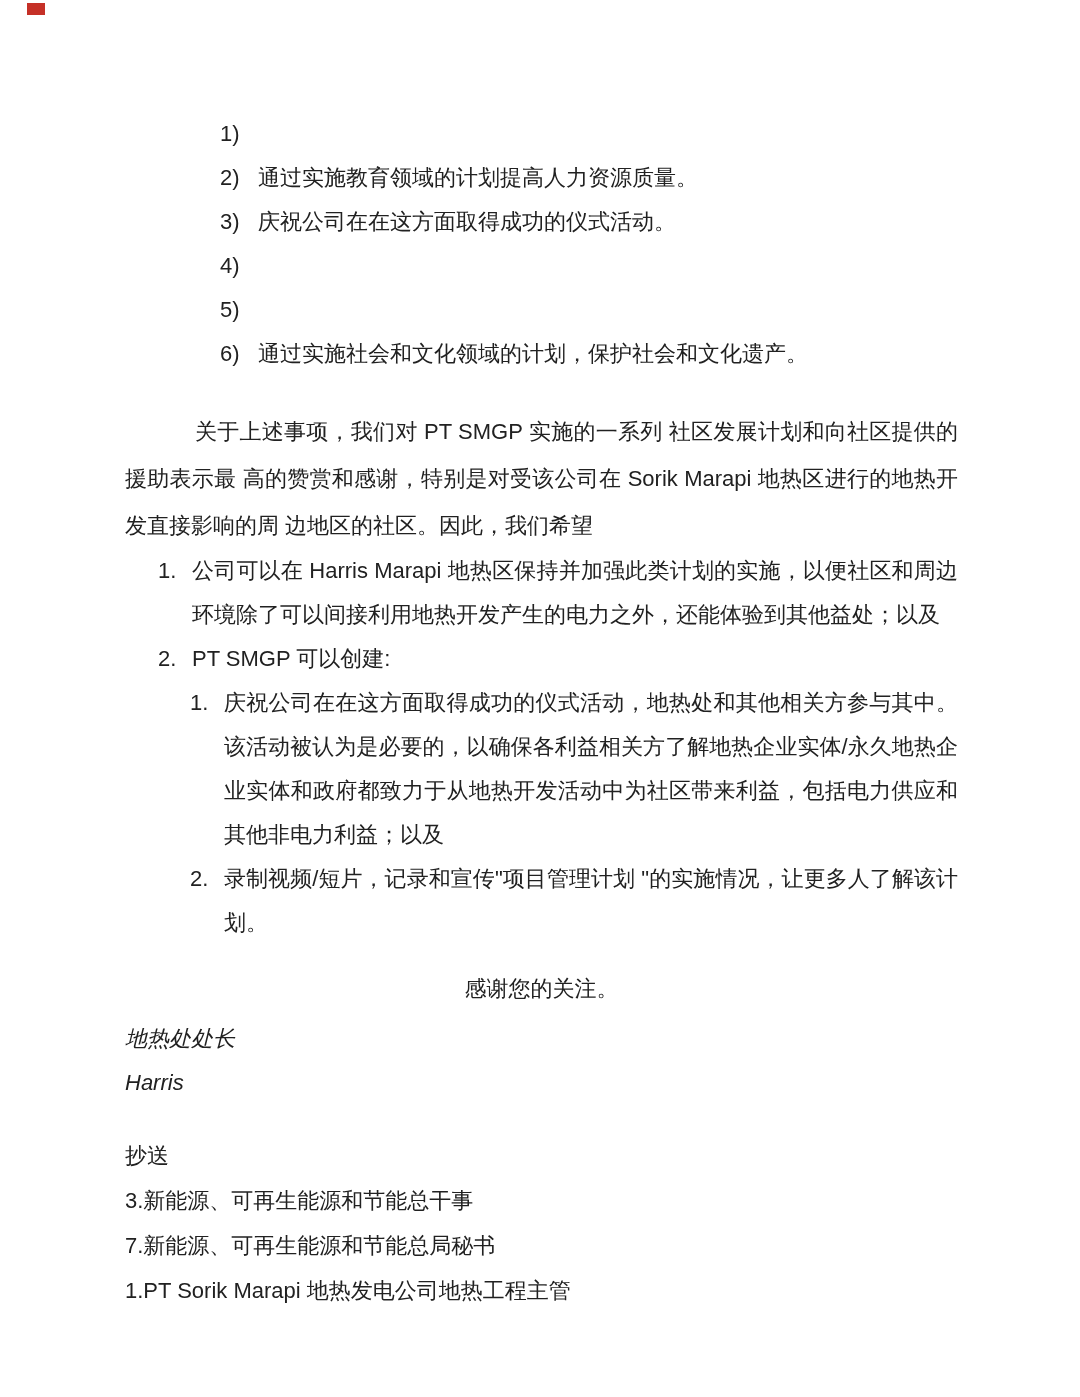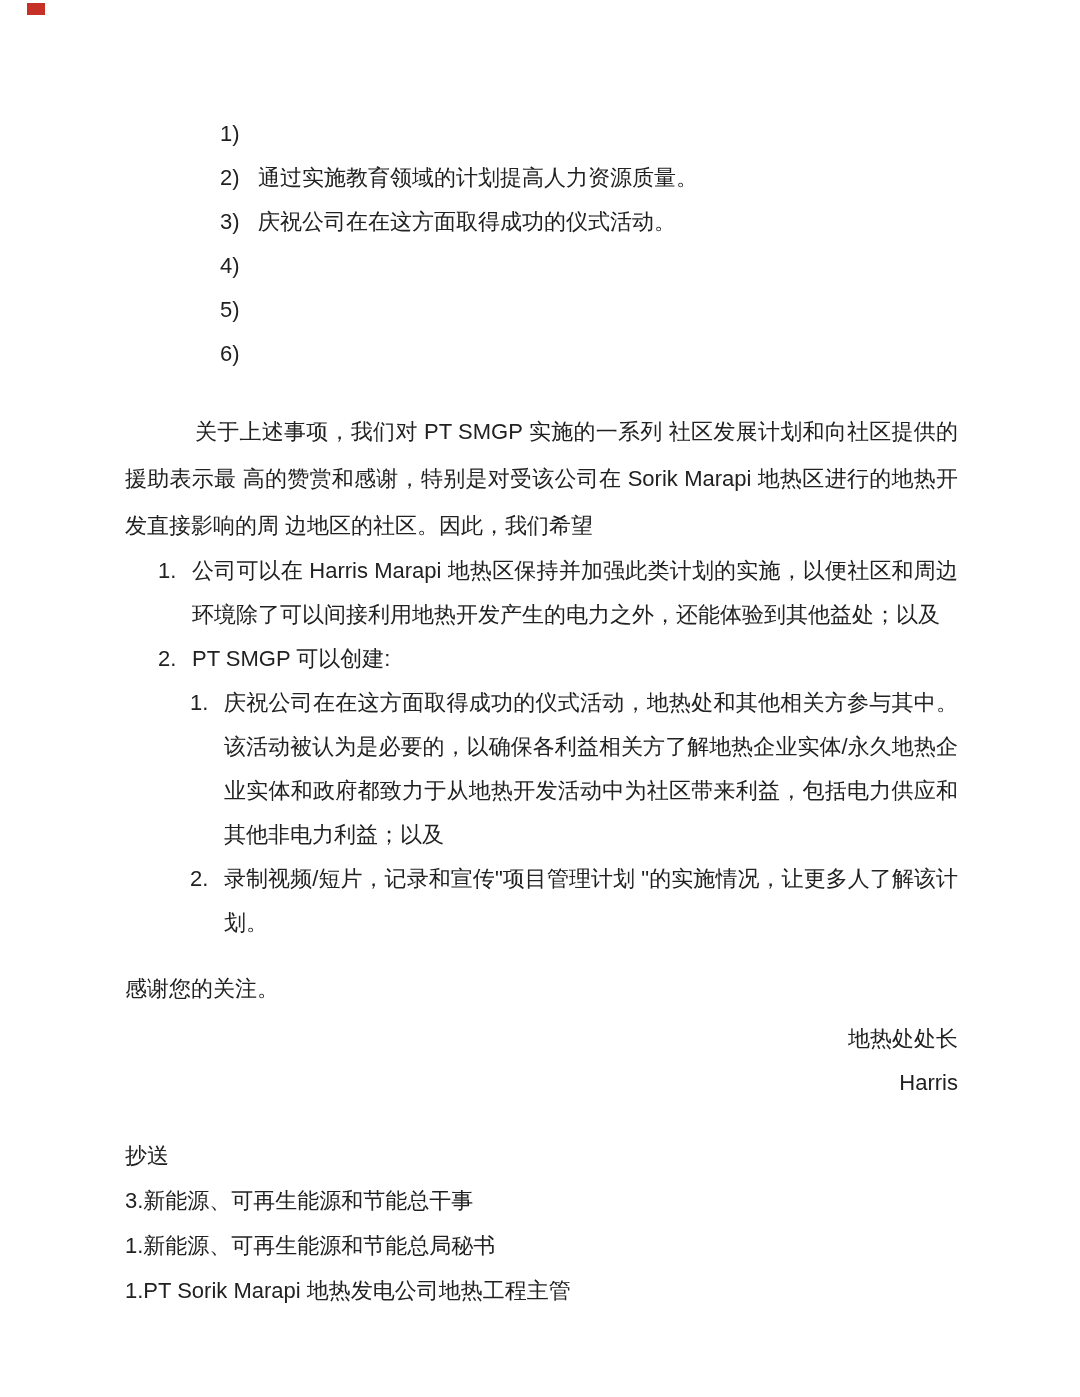--- a/index.html
+++ b/index.html
@@ -50,25 +50,26 @@
   .sub-item {
     display: flex;
     line-height: 44px;
     margin-left: 65px;
   }
   .sub-num { flex: 0 0 34px; }
   .sub-text { flex: 1; text-align: justify; }
   .closing {
     margin-top: 22px;
     line-height: 44px;
+    text-align: center;
   }
   .signature {
     margin-top: 6px;
-    text-align: right;
     line-height: 44px;
+    font-style: italic;
   }
   .cc-block {
     margin-top: 28px;
     line-height: 45px;
   }
   b { font-weight: 400; }
 </style>
 </head>
 <body>
 
@@ -90,20 +91,21 @@
         <span>庆祝公司在在这方面取得成功的仪式活动。</span>
       </div>
       <div class="goal-item">
         <span class="goal-num">4)</span>
       </div>
       <div class="goal-item">
         <span class="goal-num">5)</span>
       </div>
       <div class="goal-item">
         <span class="goal-num">6)</span>
+        <span>通过实施社会和文化领域的计划，保护社会和文化遗产。</span>
       </div>
     </div>
 
     <div class="para"><span>关于上述事项，</span><b>我们</b><span>对 PT SMGP 实施的一系列 社区发展计划和向社区提供的援助</span><b>表示最 高的赞赏和感谢，</b><span>特别是对受该公司在 Sorik Marapi 地热区进行的地热开发直接影响的周 边地区的社区。因此，我们希望</span></div>
 
     <div>
       <div class="req-item">
         <span class="req-num">1.</span>
         <span class="req-text">公司可以在 Harris Marapi 地热区保持并加强此类计划的实施，以便社区和周边环境除了可以间接利用地热开发产生的电力之外，还能体验到其他益处；以及</span>
       </div>
@@ -127,18 +129,18 @@
     <div class="closing">感谢您的关注。</div>
 
     <div class="signature">
       <div>地热处处长</div>
       <div>Harris</div>
     </div>
 
     <div class="cc-block">
       <div>抄送</div>
       <div>3.新能源、可再生能源和节能总干事</div>
-      <div>1.新能源、可再生能源和节能总局秘书</div>
+      <div>7.新能源、可再生能源和节能总局秘书</div>
       <div>1.PT Sorik Marapi 地热发电公司地热工程主管</div>
     </div>
 
   </div>
 </div>
 
 </body></html>

